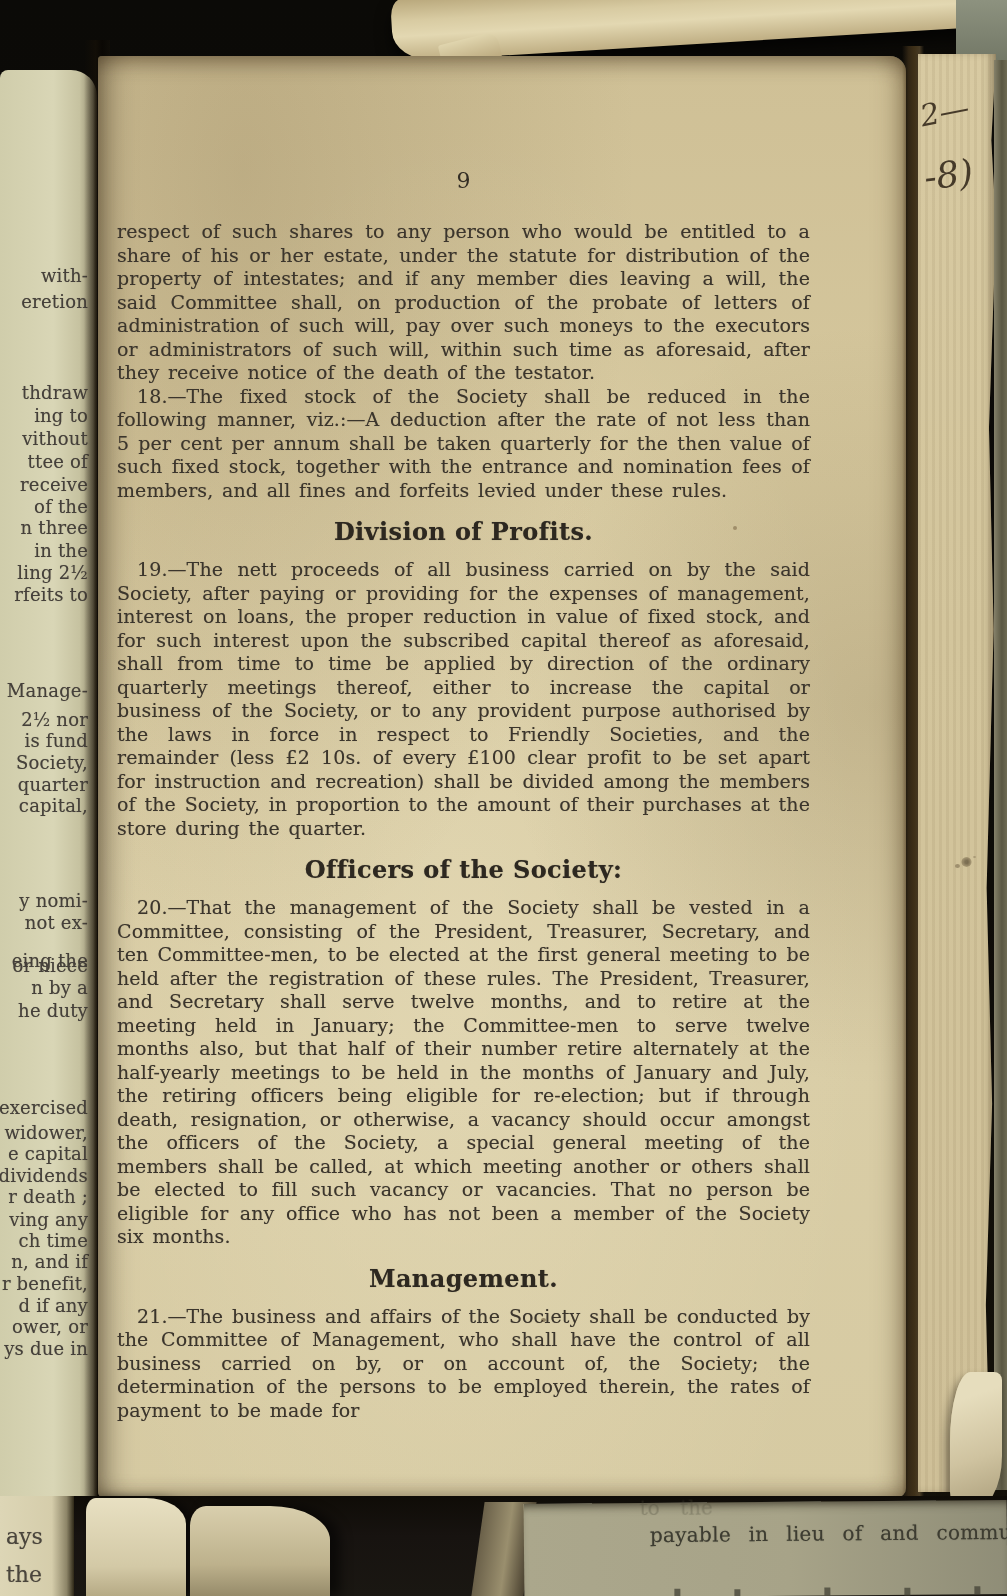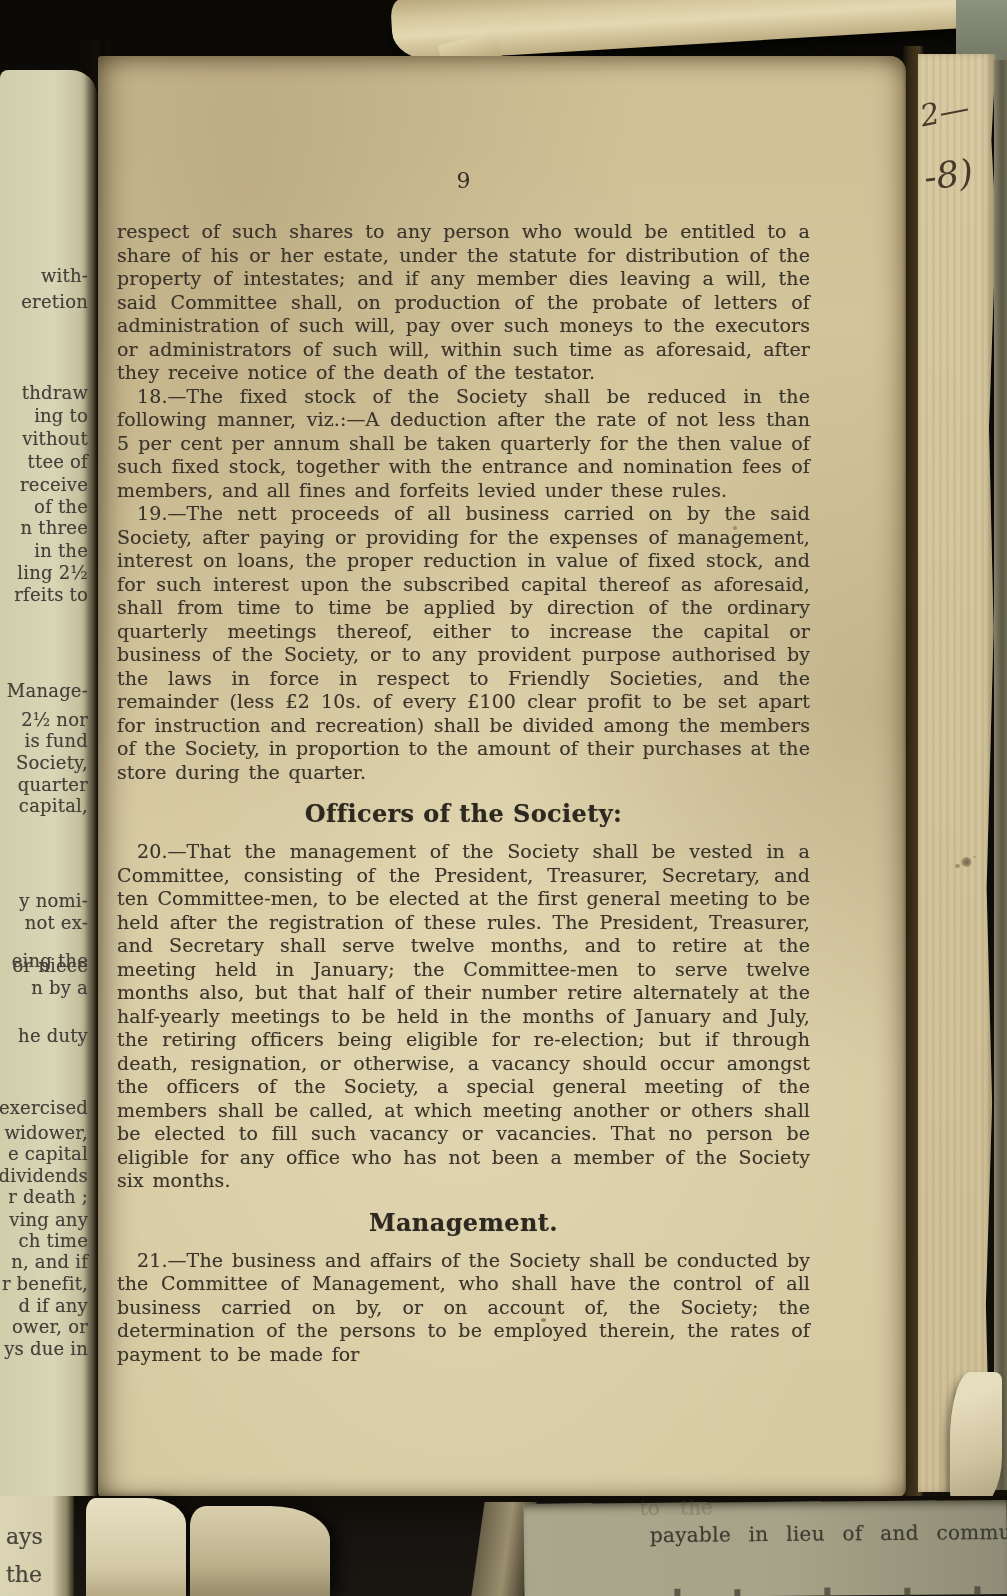--- a/index.html
+++ b/index.html
@@ -192,21 +192,21 @@
       <span class="frag" style="top: 640px;">2½ nor</span>
       <span class="frag" style="top: 661px;">is fund</span>
       <span class="frag" style="top: 683px;">Society,</span>
       <span class="frag" style="top: 705px;">quarter</span>
       <span class="frag" style="top: 726px;">capital,</span>
       <span class="frag" style="top: 821px;">y nomi-</span>
       <span class="frag" style="top: 843px;">not ex-</span>
       <span class="frag" style="top: 865px; margin-top: 16px;">eing the</span>
       <span class="frag" style="top: 886px;">or niece</span>
       <span class="frag" style="top: 908px;">n by a</span>
-      <span class="frag" style="top: 956px; margin-left: 20px;">he duty</span>
+      <span class="frag" style="top: 931px; margin-left: 20px;">he duty</span>
       <span class="frag" style="top: 1028px;">exercised</span>
       <span class="frag" style="top: 1053px;">widower,</span>
       <span class="frag" style="top: 1074px;">e capital</span>
       <span class="frag" style="top: 1096px;">dividends</span>
       <span class="frag" style="top: 1117px;">r death ;</span>
       <span class="frag" style="top: 1140px;">ving any</span>
       <span class="frag" style="top: 1161px; text-align: right;">ch time</span>
       <span class="frag" style="top: 1182px;">n, and if</span>
       <span class="frag" style="top: 1204px;">r benefit,</span>
       <span class="frag" style="top: 1226px;">d if any</span>
@@ -216,20 +216,21 @@
   <div class="gutter-shadow"></div>
 
   <div class="main-page">
     <div class="page-content">
       <p class="page-number">9</p>
 
       <p class="body-par">respect of such shares to any person who would be entitled to a share of his or her estate, under the statute for distribution of the property of intestates; and if any member dies leaving a will, the said Committee shall, on production of the probate of letters of administration of such will, pay over such moneys to the executors or administrators of such will, within such time as aforesaid, after they receive notice of the death of the testator.</p>
 
       <p class="body-par numbered">18.—The fixed stock of the Society shall be reduced in the following manner, viz.:—A deduction after the rate of not less than 5 per cent per annum shall be taken quarterly for the then value of such fixed stock, together with the entrance and nomination fees of members, and all fines and forfeits levied under these rules.</p>
 
+      <h2 class="sec-heading">Division of Profits.</h2>
       <p class="body-par numbered">19.—The nett proceeds of all business carried on by the said Society, after paying or providing for the expenses of management, interest on loans, the proper reduction in value of fixed stock, and for such interest upon the subscribed capital thereof as aforesaid, shall from time to time be applied by direction of the ordinary quarterly meetings thereof, either to increase the capital or business of the Society, or to any provident purpose authorised by the laws in force in respect to Friendly Societies, and the remainder (less £2 10s. of every £100 clear profit to be set apart for instruction and recreation) shall be divided among the members of the Society, in proportion to the amount of their purchases at the store during the quarter.</p>
 
       <h2 class="sec-heading">Officers of the Society:</h2>
       <p class="body-par numbered">20.—That the management of the Society shall be vested in a Committee, consisting of the President, Treasurer, Secretary, and ten Committee-men, to be elected at the first general meeting to be held after the registration of these rules.  The President, Treasurer, and Secretary shall serve twelve months, and to retire at the meeting held in January; the Committee-men to serve twelve months also, but that half of their number retire alternately at the half-yearly meetings to be held in the months of January and July, the retiring officers being eligible for re-election; but if through death, resignation, or otherwise, a vacancy should occur amongst the officers of the Society, a special general meeting of the members shall be called, at which meeting another or others shall be elected to fill such vacancy or vacancies.  That no person be eligible for any office who has not been a member of the Society six months.</p>
 
       <h2 class="sec-heading">Management.</h2>
       <p class="body-par numbered">21.—The business and affairs of the Society shall be conducted by the Committee of Management, who shall have the control of all business carried on by, or on account of, the Society; the determination of the persons to be employed therein, the rates of payment to be made for</p>
     </div>
     <div class="speck speck-a"></div>
     <div class="speck speck-b"></div>

